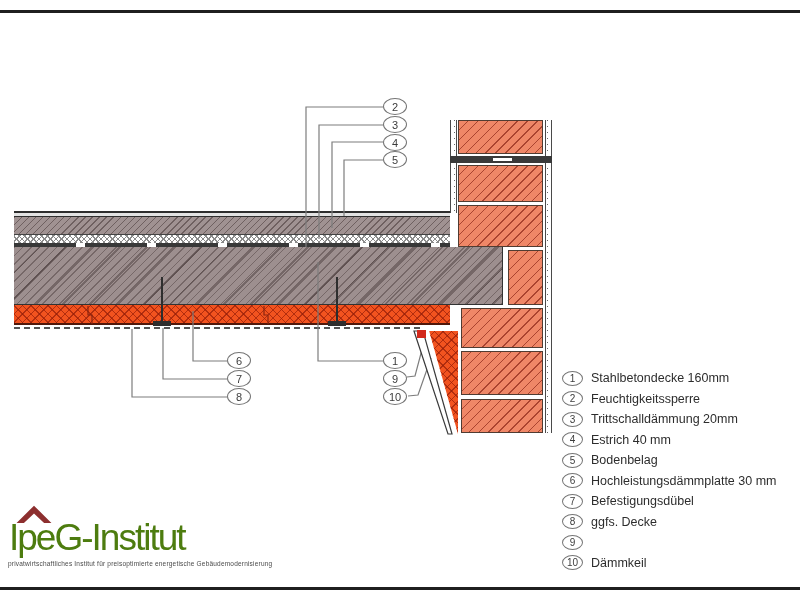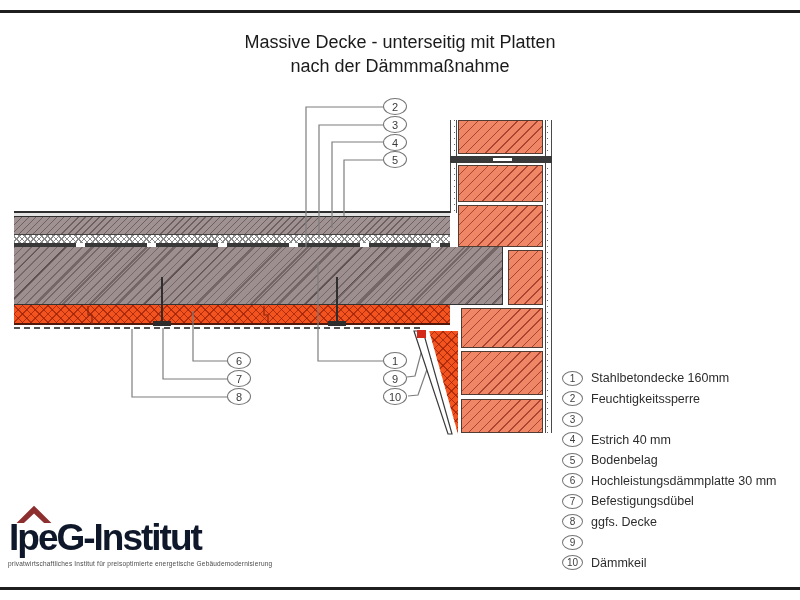--- a/index.html
+++ b/index.html
@@ -41,38 +41,34 @@
       background:#fff;display:flex;align-items:center;justify-content:center;
       font-size:11px;color:#3c3c3c;z-index:6;box-sizing:border-box;}
   
   .legend{position:absolute;left:562px;top:368px;width:238px;}
   .lrow{display:flex;align-items:center;height:20.5px;gap:8px;}
   .lco{flex:none;width:21px;height:15px;border:1px solid #757575;border-radius:50%;
        display:flex;align-items:center;justify-content:center;font-size:10px;color:#3c3c3c;
        box-sizing:border-box;background:#fff;}
   .llab{font-size:12.5px;color:#2d2d2d;white-space:nowrap;}
   
-  .logo-text{position:absolute;left:9px;top:519px;font-size:37px;font-weight:bold;
-             letter-spacing:-2px;color:#0f172a;line-height:1;}
+  .logo-text{position:absolute;left:9px;top:519px;font-size:37px;font-weight:normal;
+             letter-spacing:-2px;color:#4d7c0f;line-height:1;}
   .logo-tag{position:absolute;left:8px;top:560px;font-size:6.5px;color:#4a4a4a;letter-spacing:.2px;}
   svg.overlay{position:absolute;left:0;top:0;z-index:3;pointer-events:none;}
   .z1{z-index:1}.z2{z-index:2}.z4{z-index:4}
 </style>
 </head>
 <body>
 
 <div class="page">
 
   <div class="rule" style="top:10px"></div>
   <div class="rule" style="top:587px"></div>
 
-  <div class="title">
-    <div>Massive Decke - unterseitig mit Platten</div>
-    <div>nach der Dämmmaßnahme</div>
-  </div>
 
   <div class="abs z1 bodenbelag" style="left:14px;top:211px;width:436px;height:6px;box-sizing:border-box"></div>
   <div class="abs z1 estrich" style="left:14px;top:217px;width:436px;height:17px"></div>
   <div class="abs z1 tritt" style="left:14px;top:234px;width:436px;height:9px;box-sizing:border-box"></div>
   <div class="abs z1 feucht" style="left:14px;top:243px;width:436px;height:4px"></div>
   <div class="abs z1 slab" style="left:14px;top:247px;width:489px;height:58px;box-sizing:border-box"></div>
   <div class="abs z1 ins ins-layer" style="left:14px;top:305px;width:436px;height:20px;box-sizing:border-box"></div>
   <div class="abs z1 putz" style="left:14px;top:325px;width:406px;height:4px;box-sizing:border-box"></div>
 
   <div class="abs z2 dube" style="left:161px;top:277px;width:2px;height:46px"></div>
@@ -151,20 +147,21 @@
     <div class="lrow">
       <span class="lco">1</span>
       <span class="llab">Stahlbetondecke 160mm</span>
     </div>
     <div class="lrow">
       <span class="lco">2</span>
       <span class="llab">Feuchtigkeitssperre</span>
     </div>
     <div class="lrow">
       <span class="lco">3</span>
+      <span class="llab">Trittschalldämmung 20mm</span>
     </div>
     <div class="lrow">
       <span class="lco">4</span>
       <span class="llab">Estrich 40 mm</span>
     </div>
     <div class="lrow">
       <span class="lco">5</span>
       <span class="llab">Bodenbelag</span>
     </div>
     <div class="lrow">

